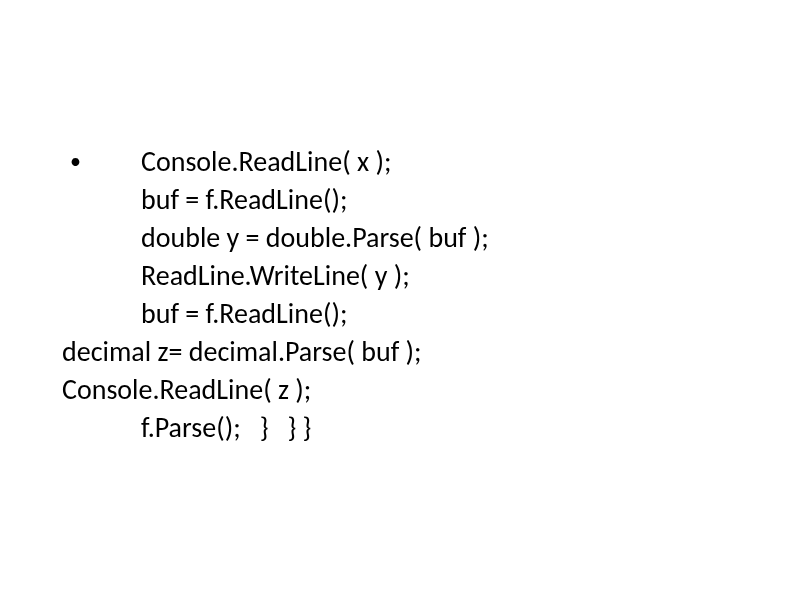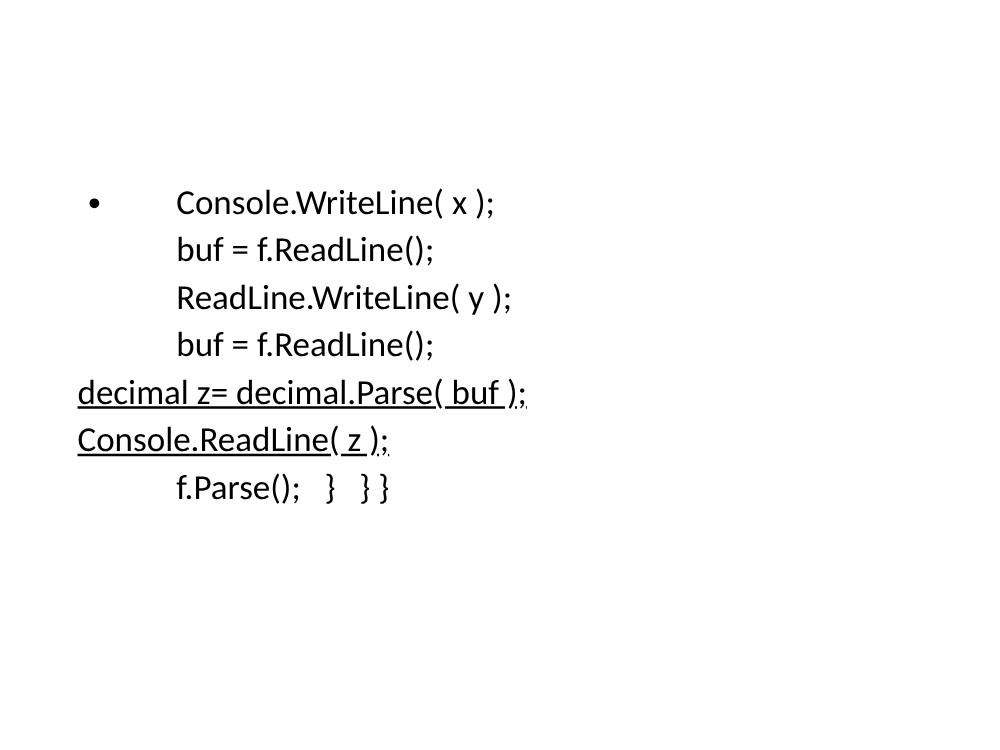--- a/index.html
+++ b/index.html
@@ -33,32 +33,32 @@
       line-height: 38px;
     }
     .code-block {
       line-height: 38px;
     }
     .code-line {
       white-space: pre;
     }
     .outdent {
       margin-left: -60px;
-      text-decoration: underline;
     }
   </style>
 </head>
 <body>
 
 <div class="content">
   <div class="bullet-row">
     <div class="bullet">•</div>
     <div class="code-block">
-      <div class="code-line">   Console.WriteLine( x );</div>
+      <div class="code-line">   Console.ReadLine( x );</div>
       <div class="code-line">   buf = f.ReadLine();</div>
+      <div class="code-line">   double y = double.Parse( buf );</div>
       <div class="code-line">   ReadLine.WriteLine( y );</div>
       <div class="code-line">   buf = f.ReadLine();</div>
       <div class="code-line outdent">decimal z= decimal.Parse( buf );</div>
       <div class="code-line outdent">Console.ReadLine( z );</div>
       <div class="code-line">   f.Parse();   }   } }</div>
     </div>
   </div>
 </div>
 
 </body></html>

